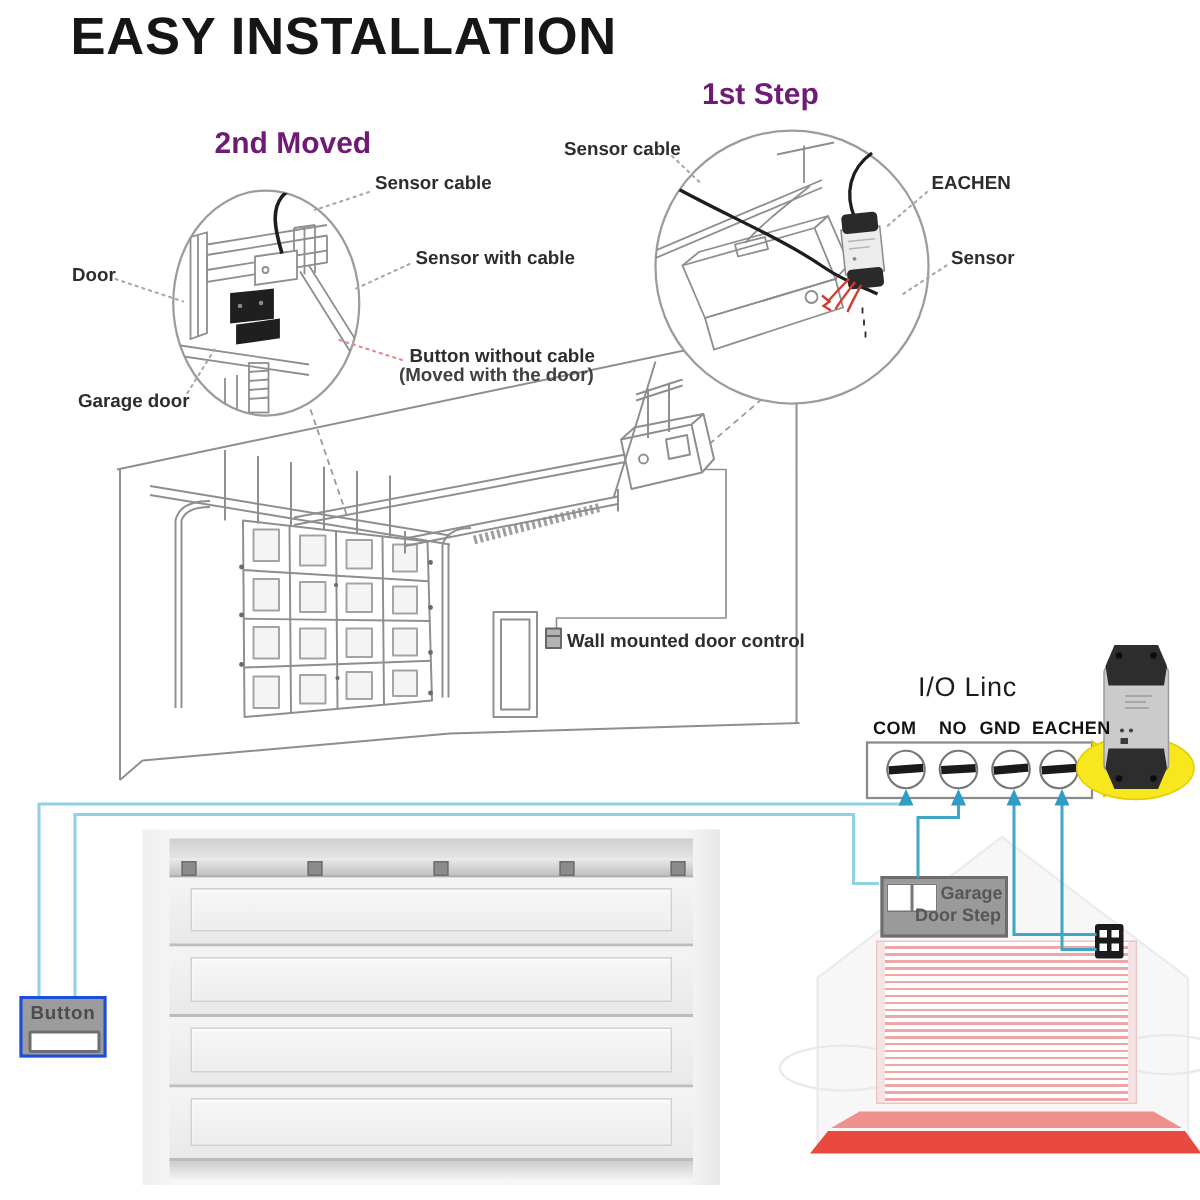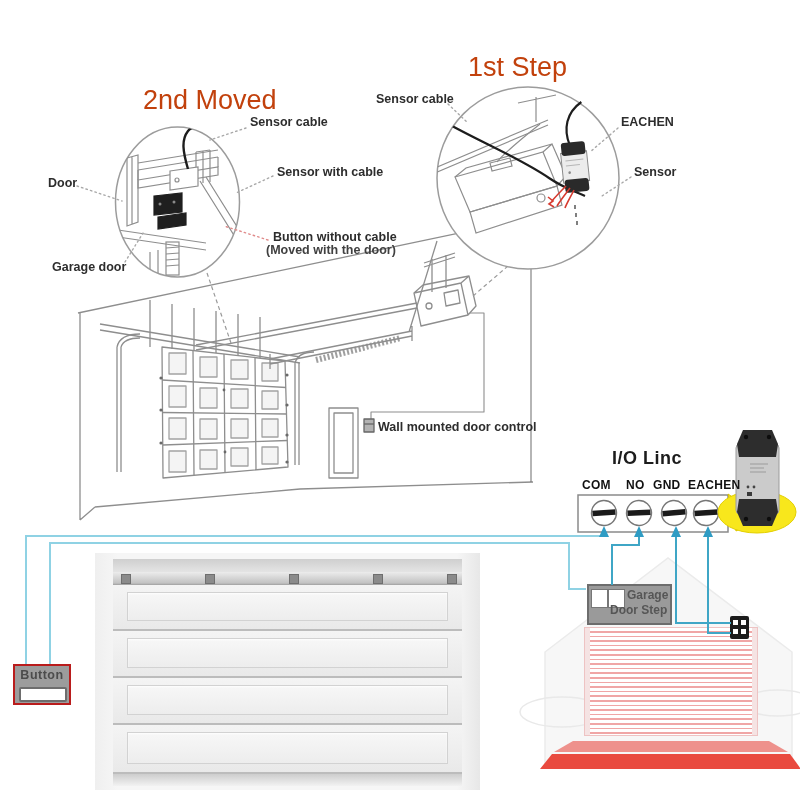--- a/index.html
+++ b/index.html
@@ -5,24 +5,24 @@
   html,body{margin:0;padding:0;background:#fff;}
   #canvas{position:relative;width:800px;height:800px;background:#ffffff;overflow:hidden;
           font-family:"Liberation Sans",sans-serif;}
   .abs{position:absolute;}
   #bg-svg,#fg-svg{position:absolute;left:0;top:0;pointer-events:none;}
   #bg-svg{z-index:0;}
   .layer1{z-index:1;}
   #fg-svg{z-index:2;}
   .layer3{z-index:3;}
   .title{left:47px;top:5px;font-size:35px;font-weight:700;color:#161616;letter-spacing:.5px;}
-  .step{font-size:27px;font-weight:400;color:#c2410c;}
+  .step{font-size:20px;font-weight:700;color:#701a75;}
   .lbl{font-size:12.5px;font-weight:600;color:#2d2d2d;white-space:nowrap;}
   .lbl-red{color:#404040;}
-  .iolinc-title{left:612px;top:448px;font-size:18px;font-weight:700;color:#1c1c1c;letter-spacing:.5px;}
+  .iolinc-title{left:612px;top:448px;font-size:18px;font-weight:400;color:#1c1c1c;letter-spacing:.5px;}
   .term{position:absolute;top:478px;font-size:12px;font-weight:700;color:#111;letter-spacing:.3px;}
   
   .gwall{left:95px;top:553px;width:385px;height:237px;
          background:linear-gradient(90deg,#efefef,#f6f6f6 6%,#f6f6f6 94%,#e7e7e7);}
   .gopen{position:absolute;left:18px;top:6px;width:349px;height:222px;background:#f0f0f0;}
   .glintel{position:absolute;left:0;top:0;width:100%;height:13px;
            background:linear-gradient(180deg,#cfcfcf,#e4e4e4);}
   .grail{position:absolute;left:0;top:13px;width:100%;height:13px;
          background:linear-gradient(180deg,#ececec,#c2c2c2 85%,#9f9f9f);}
   .gtick{position:absolute;top:2px;width:8px;height:8px;background:#8b8b8b;border:1px solid #6f6f6f;}
@@ -39,21 +39,21 @@
            background:repeating-linear-gradient(180deg,#ffffff 0px,#ffffff 3px,#f0a6a6 3px,#f0a6a6 4.6px);}
   
   .motorbox{left:587px;top:584px;width:85px;height:41px;background:#9a9a9a;border:2px solid #6d6d6d;
             box-sizing:border-box;}
   .motorbox .sq{position:absolute;top:3px;width:15px;height:17px;background:#fff;border:1px solid #777;}
   .mtxt{position:absolute;font-size:12px;font-weight:700;color:#565656;white-space:nowrap;}
   
   .connector{left:730px;top:616px;width:19px;height:23px;background:#1b1b1b;border-radius:2px;}
   .connector .port{position:absolute;width:5px;height:5px;background:#fdfdfd;}
   
-  .buttonbox{left:13px;top:664px;width:58px;height:41px;background:#9c9c9c;border:2px solid #b91c1c;
+  .buttonbox{left:13px;top:664px;width:58px;height:41px;background:#9c9c9c;border:2px solid #1d4ed8;
              box-sizing:border-box;}
   .buttonbox .blabel{position:absolute;left:0;top:2px;width:100%;text-align:center;
                      font-size:12.5px;font-weight:700;color:#4c4c4c;letter-spacing:.5px;}
   .buttonbox .bface{position:absolute;left:4px;top:21px;width:44px;height:11px;background:#ffffff;
                     border:2px solid #6d6d6d;border-radius:2px;}
 </style>
 </head>
 <body>
 
 <div id="canvas">
@@ -307,20 +307,21 @@
       <polyline points="731,633 708,633 708,534" stroke="#3fa6c6"></polyline>
       <g fill="#2f9cc4" stroke="none">
         <polygon points="604,526 599,537 609,537"></polygon>
         <polygon points="639,526 634,537 644,537"></polygon>
         <polygon points="676,526 671,537 681,537"></polygon>
         <polygon points="708,526 703,537 713,537"></polygon>
       </g>
     </g>
   </svg>
 
+  <div class="abs title layer3">EASY INSTALLATION</div>
 
   <div class="abs step layer3" style="left:143px;top:85px">2nd Moved</div>
   <div class="abs step layer3" style="left:468px;top:52px">1st Step</div>
 
   <div class="abs lbl layer3" style="left:250px;top:115px">Sensor cable</div>
   <div class="abs lbl layer3" style="left:277px;top:165px">Sensor with cable</div>
   <div class="abs lbl layer3" style="left:273px;top:230px">Button without cable</div>
   <div class="abs lbl lbl-red layer3" style="left:266px;top:243px">(Moved with the door)</div>
   <div class="abs lbl layer3" style="left:48px;top:176px">Door</div>
   <div class="abs lbl layer3" style="left:52px;top:260px">Garage door</div>

